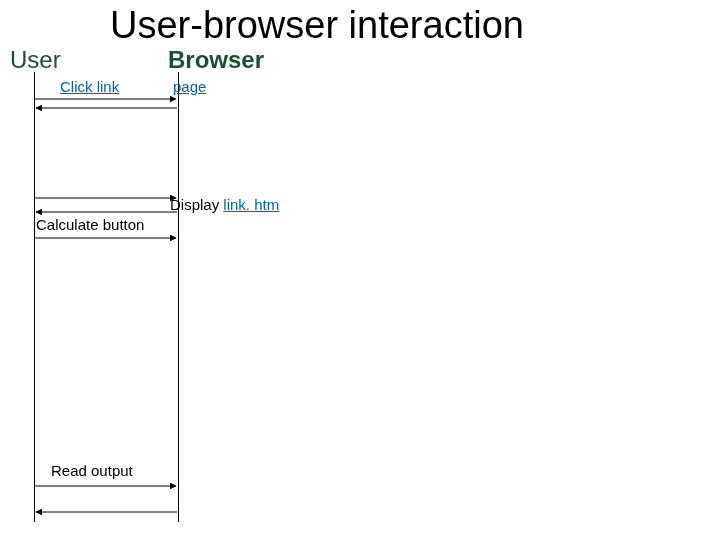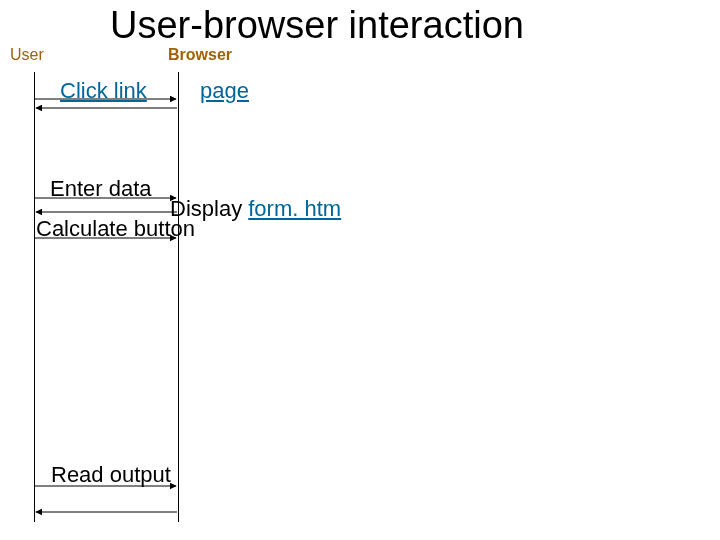--- a/index.html
+++ b/index.html
@@ -20,31 +20,31 @@
   .title {
     position: absolute;
     left: 110px;
     top: 4px;
     font-size: 38px;
     color: #000;
     white-space: nowrap;
   }
   .actor-label {
     position: absolute;
-    font-size: 16px;
-    color: #a16207;
+    font-size: 24px;
+    color: #14532d;
   }
   .lifeline {
     position: absolute;
     width: 1px;
     background: #000;
   }
   .msg-label {
     position: absolute;
-    font-size: 22px;
+    font-size: 15px;
     color: #000;
     white-space: nowrap;
   }
   .linklike {
     color: #006699;
     text-decoration: underline;
   }
   svg.overlay {
     position: absolute;
     left: 0;
@@ -61,26 +61,25 @@
 
   <div class="title">User-browser interaction</div>
 
   <div class="actor-label" style="left:10px; top:46px;">User</div>
   <div class="actor-label" style="left:168px; top:46px;font-weight:bold;">Browser</div>
 
   <div class="lifeline" style="left:34px; top:72px; height:450px;"></div>
   <div class="lifeline" style="left:178px; top:72px; height:450px;"></div>
 
   <div class="msg-label linklike" style="left:60px; top:78px;">Click link</div>
-  <div class="msg-label linklike" style="left:200px; top:78px;">page</div>
+  <div class="msg-label linklike" style="left:173px; top:78px;">page</div>
 
-  <div class="msg-label" style="left:50px; top:176px;">Enter data</div>
 
   <div class="msg-label" style="left:170px; top:196px;">
-    <span>Display </span><span class="linklike">form. htm</span>
+    <span>Display </span><span class="linklike">link. htm</span>
   </div>
 
   <div class="msg-label" style="left:36px; top:216px;text-align:right;">Calculate button</div>
 
   <div class="msg-label" style="left:51px; top:462px;">Read output</div>
 
 
   <svg class="overlay">
     <defs>
       <marker id="arrR" viewBox="0 0 10 10" refX="9" refY="5" markerWidth="7" markerHeight="7" orient="auto-start-reverse">

